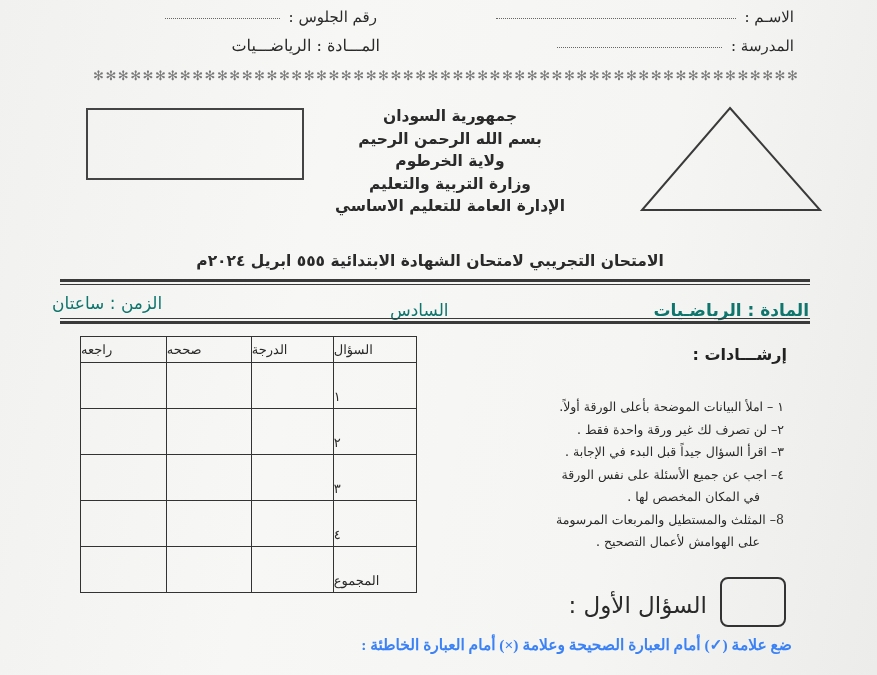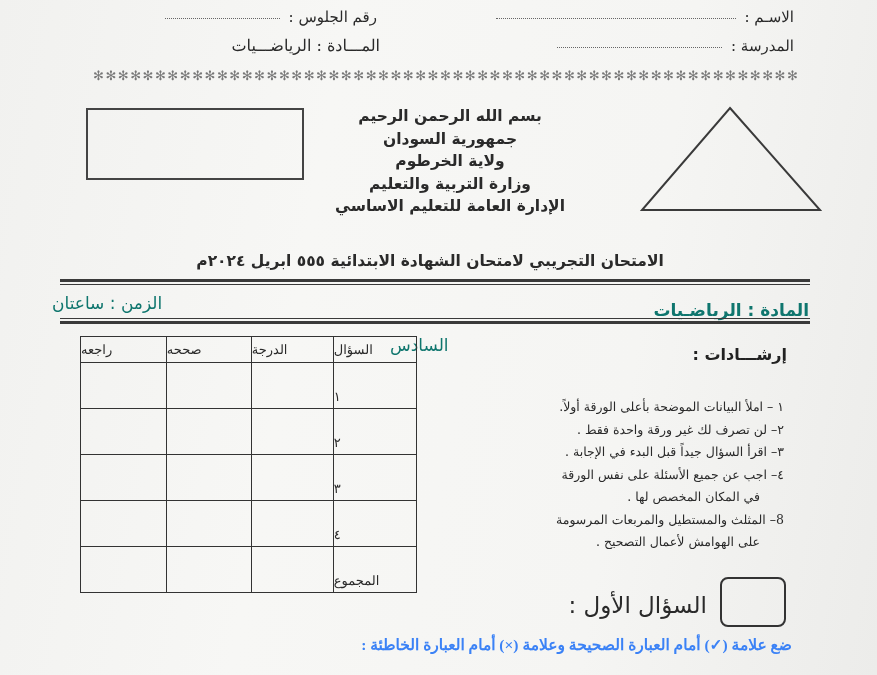--- a/index.html
+++ b/index.html
@@ -51,35 +51,35 @@
 
 <div class="abs stars" style="left:93px; top:68px; width:706px; overflow:hidden;">✻✻✻✻✻✻✻✻✻✻✻✻✻✻✻✻✻✻✻✻✻✻✻✻✻✻✻✻✻✻✻✻✻✻✻✻✻✻✻✻✻✻✻✻✻✻✻✻✻✻✻✻✻✻✻✻✻</div>
 
 <div class="abs" style="left:86px; top:108px; width:214px; height:68px; border:2px solid #444;"></div>
 
 <svg class="abs" style="left:638px; top:104px;" width="186" height="110">
   <polygon points="92,4 182,106 4,106" fill="none" stroke="#3a3a3a" stroke-width="2"></polygon>
 </svg>
 
 <div class="abs center-block" style="left:300px; top:105px; width:300px;">
+  <div>جمهورية السودان</div>
   <div>بسم الله الرحمن الرحيم</div>
-  <div>جمهورية السودان</div>
   <div>ولاية الخرطوم</div>
   <div>وزارة التربية والتعليم</div>
   <div>الإدارة العامة للتعليم الاساسي</div>
 </div>
 <div class="abs center-block" style="left:150px; top:250px; width:560px;">
   <div style="font-size:15.5px;">الامتحان التجريبي  لامتحان الشهادة الابتدائية ٥٥٥ ابريل ٢٠٢٤م</div>
 </div>
 
 <div class="hline" style="left:60px; top:279px; width:750px; height:3px;"></div>
 <div class="hline" style="left:60px; top:284px; width:750px; height:1px;"></div>
 
 <div class="abs subject-row" style="right:68px; top:300px;">المادة : الرياضـيات</div>
-<div class="abs subject-row" style="left:390px; top:300px; font-weight:normal;margin-top:35px;">السادس</div>
+<div class="abs subject-row" style="left:390px; top:300px; font-weight:normal;">السادس</div>
 <div class="abs subject-row" style="left:52px; top:293px; font-weight:normal;">الزمن :  ساعتان</div>
 
 <div class="hline" style="left:60px; top:318px; width:750px; height:1px;"></div>
 <div class="hline" style="left:60px; top:321px; width:750px; height:3px;"></div>
 
 <table class="grades" style="left:80px; top:336px; width:337px;">
   <thead>
     <tr>
       <th style="width:83px;">السؤال</th>
       <th style="width:82px;">الدرجة</th>

